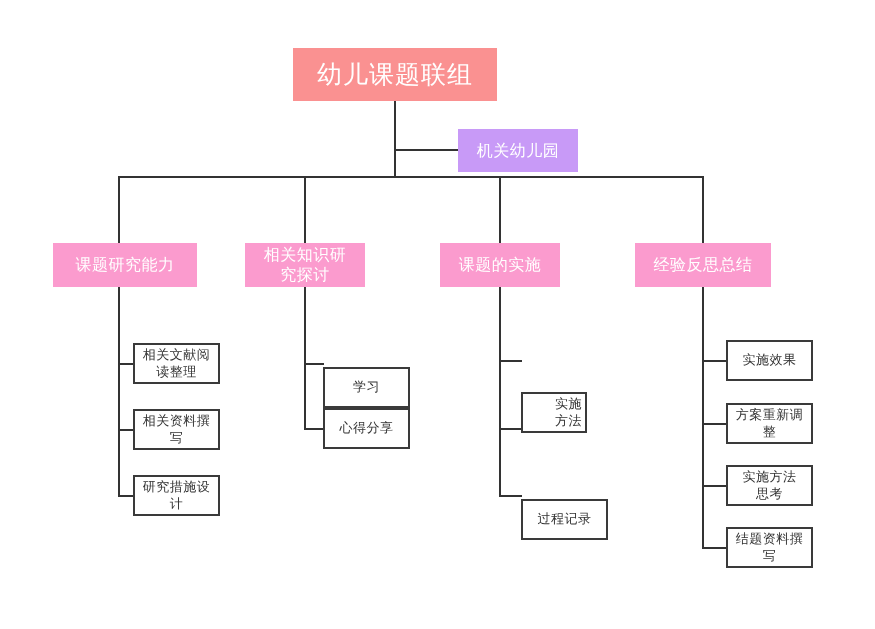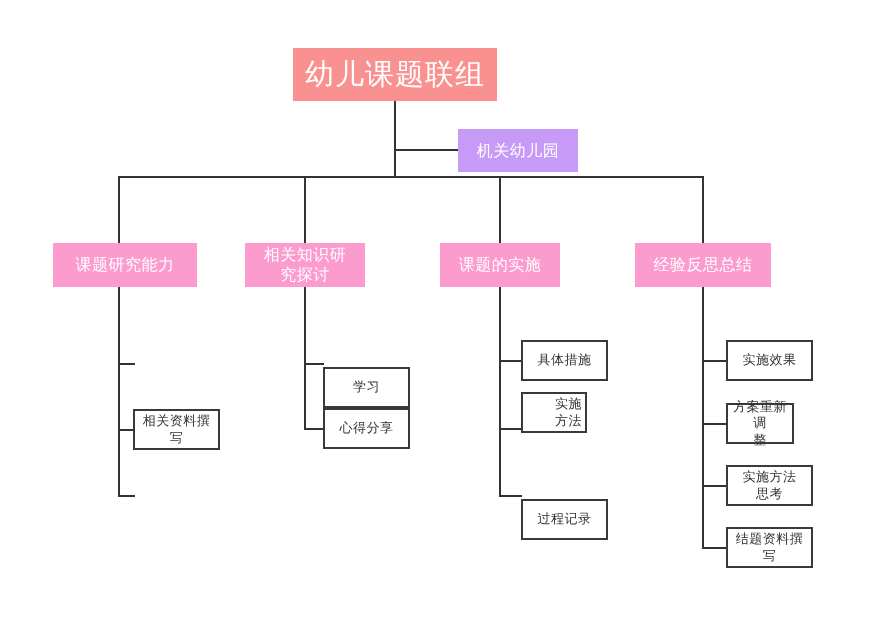--- a/index.html
+++ b/index.html
@@ -27,21 +27,21 @@
     display: flex;
     align-items: center;
     justify-content: center;
     text-align: center;
     line-height: 1.25;
     white-space: pre-line;
   }
   .node-root {
     background: #fa9191;
     color: #ffffff;
-    font-size: 29px;
+    font-size: 25px;
     letter-spacing: 1px;
   }
   .node-aux {
     background: #c89af7;
     color: #ffffff;
     font-size: 16px;
     letter-spacing: 0.5px;
   }
   .node-branch {
     background: #fb9bce;
@@ -81,60 +81,63 @@
   <div class="edge edge-v" style="left:118px; top:176px; width:2px; height:67px;"></div>
   <div class="edge edge-v" style="left:304px; top:176px; width:2px; height:67px;"></div>
   <div class="edge edge-v" style="left:499px; top:176px; width:2px; height:67px;"></div>
   <div class="edge edge-v" style="left:702px; top:176px; width:2px; height:67px;"></div>
 
   <div class="node node-branch" style="left:53px; top:243px; width:144px; height:44px;">课题研究能力</div>
 
   <div class="edge edge-v" style="left:118px; top:287px; width:2px; height:210px;"></div>
 
   <div class="edge edge-h" style="left:118px; top:363px; width:17px; height:2px;"></div>
+  <div class="node node-leaf" style="left:133px; top:343px; width:87px; height:41px;">相关文献阅
+读整理</div>
 
   <div class="edge edge-h" style="left:118px; top:429px; width:17px; height:2px;"></div>
   <div class="node node-leaf" style="left:133px; top:409px; width:87px; height:41px;">相关资料撰
 写</div>
 
   <div class="edge edge-h" style="left:118px; top:495px; width:17px; height:2px;"></div>
+  <div class="node node-leaf" style="left:133px; top:475px; width:87px; height:41px;">研究措施设
+计</div>
 
   <div class="node node-branch" style="left:245px; top:243px; width:120px; height:44px;">相关知识研
 究探讨</div>
 
   <div class="edge edge-v" style="left:304px; top:287px; width:2px; height:143px;"></div>
 
   <div class="edge edge-h" style="left:304px; top:363px; width:20px; height:2px;"></div>
   <div class="node node-leaf" style="left:323px; top:343px; width:87px; height:41px;margin-top:24px;">学习</div>
 
   <div class="edge edge-h" style="left:304px; top:428px; width:20px; height:2px;"></div>
   <div class="node node-leaf" style="left:323px; top:408px; width:87px; height:41px;">心得分享</div>
 
   <div class="node node-branch" style="left:440px; top:243px; width:120px; height:44px;">课题的实施</div>
 
   <div class="edge edge-v" style="left:499px; top:287px; width:2px; height:210px;"></div>
 
   <div class="edge edge-h" style="left:499px; top:360px; width:23px; height:2px;"></div>
-  <div class="node node-leaf" style="left:521px; top:340px; width:87px; height:41px;">具体措施</div>
 
   <div class="edge edge-h" style="left:499px; top:428px; width:23px; height:2px;"></div>
   <div class="node node-leaf" style="left:521px; top:392px; width:66px; height:41px;padding-left:29px;">实施方法</div>
 
   <div class="edge edge-h" style="left:499px; top:495px; width:23px; height:2px;"></div>
   <div class="node node-leaf" style="left:521px; top:475px; width:87px; height:41px;margin-top:24px;">过程记录</div>
 
   <div class="node node-branch" style="left:635px; top:243px; width:136px; height:44px;">经验反思总结</div>
 
   <div class="edge edge-v" style="left:702px; top:287px; width:2px; height:262px;"></div>
 
   <div class="edge edge-h" style="left:702px; top:360px; width:26px; height:2px;"></div>
   <div class="node node-leaf" style="left:726px; top:340px; width:87px; height:41px;">实施效果</div>
 
   <div class="edge edge-h" style="left:702px; top:423px; width:26px; height:2px;"></div>
-  <div class="node node-leaf" style="left:726px; top:403px; width:68px; height:41px;">方案重新调
+  <div class="node node-leaf" style="left:726px; top:403px; width:87px; height:41px;">方案重新调
 整</div>
 
   <div class="edge edge-h" style="left:702px; top:485px; width:26px; height:2px;"></div>
   <div class="node node-leaf" style="left:726px; top:465px; width:87px; height:41px;">实施方法
 思考</div>
 
   <div class="edge edge-h" style="left:702px; top:547px; width:26px; height:2px;"></div>
   <div class="node node-leaf" style="left:726px; top:527px; width:87px; height:41px;">结题资料撰
 写</div>
 

